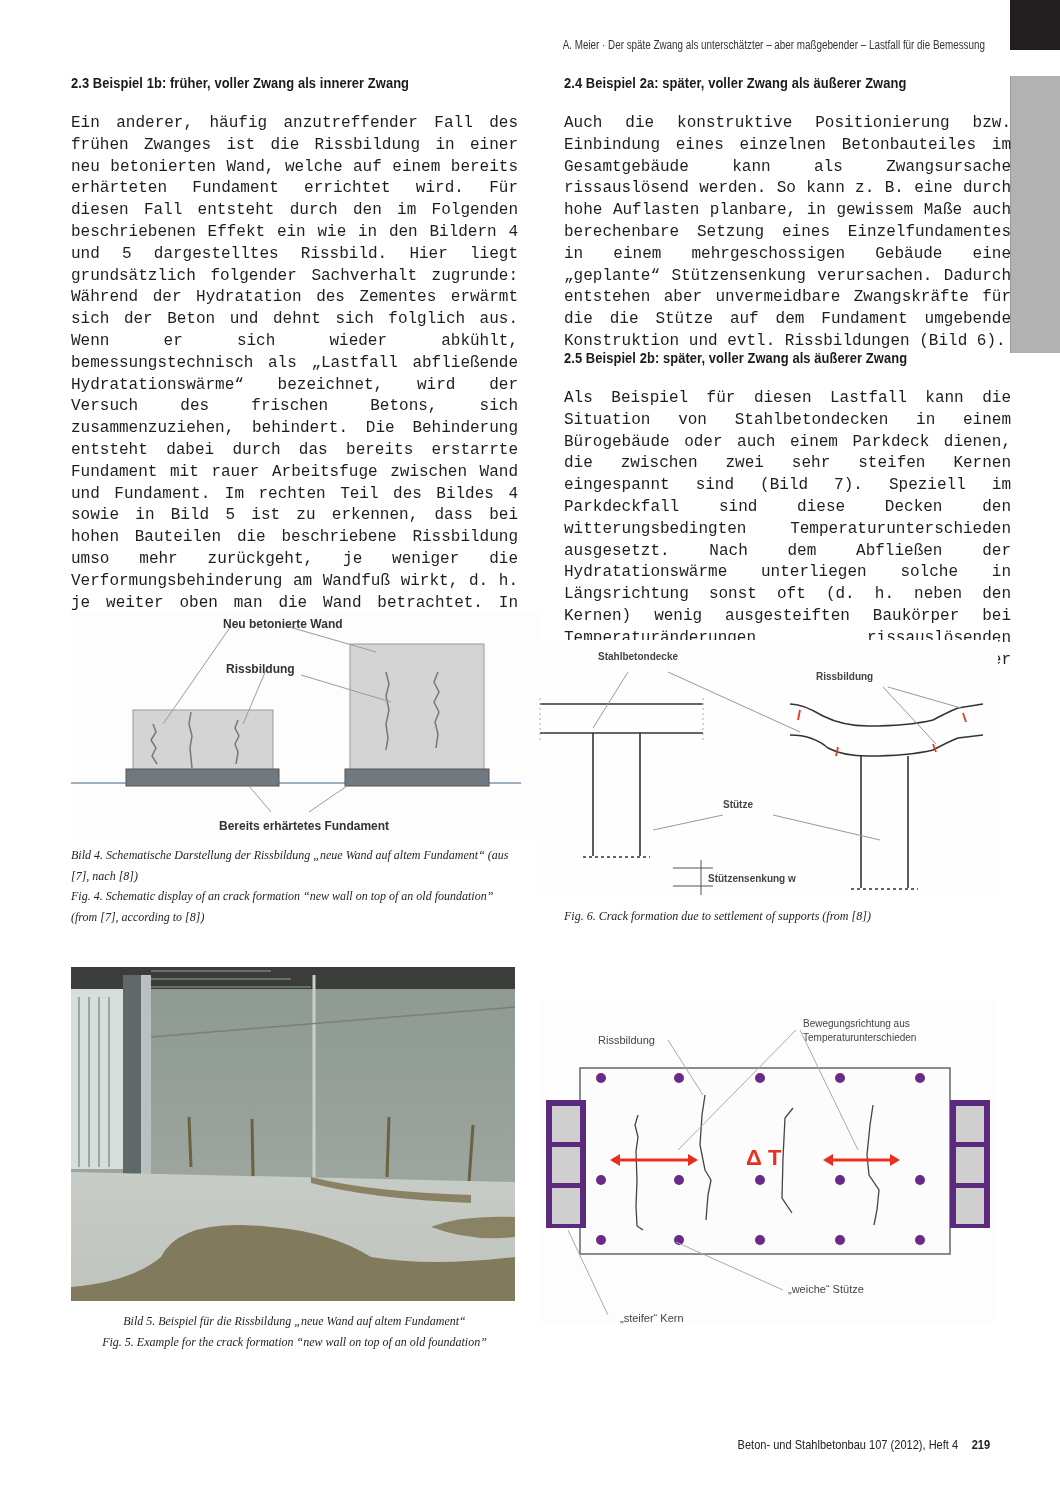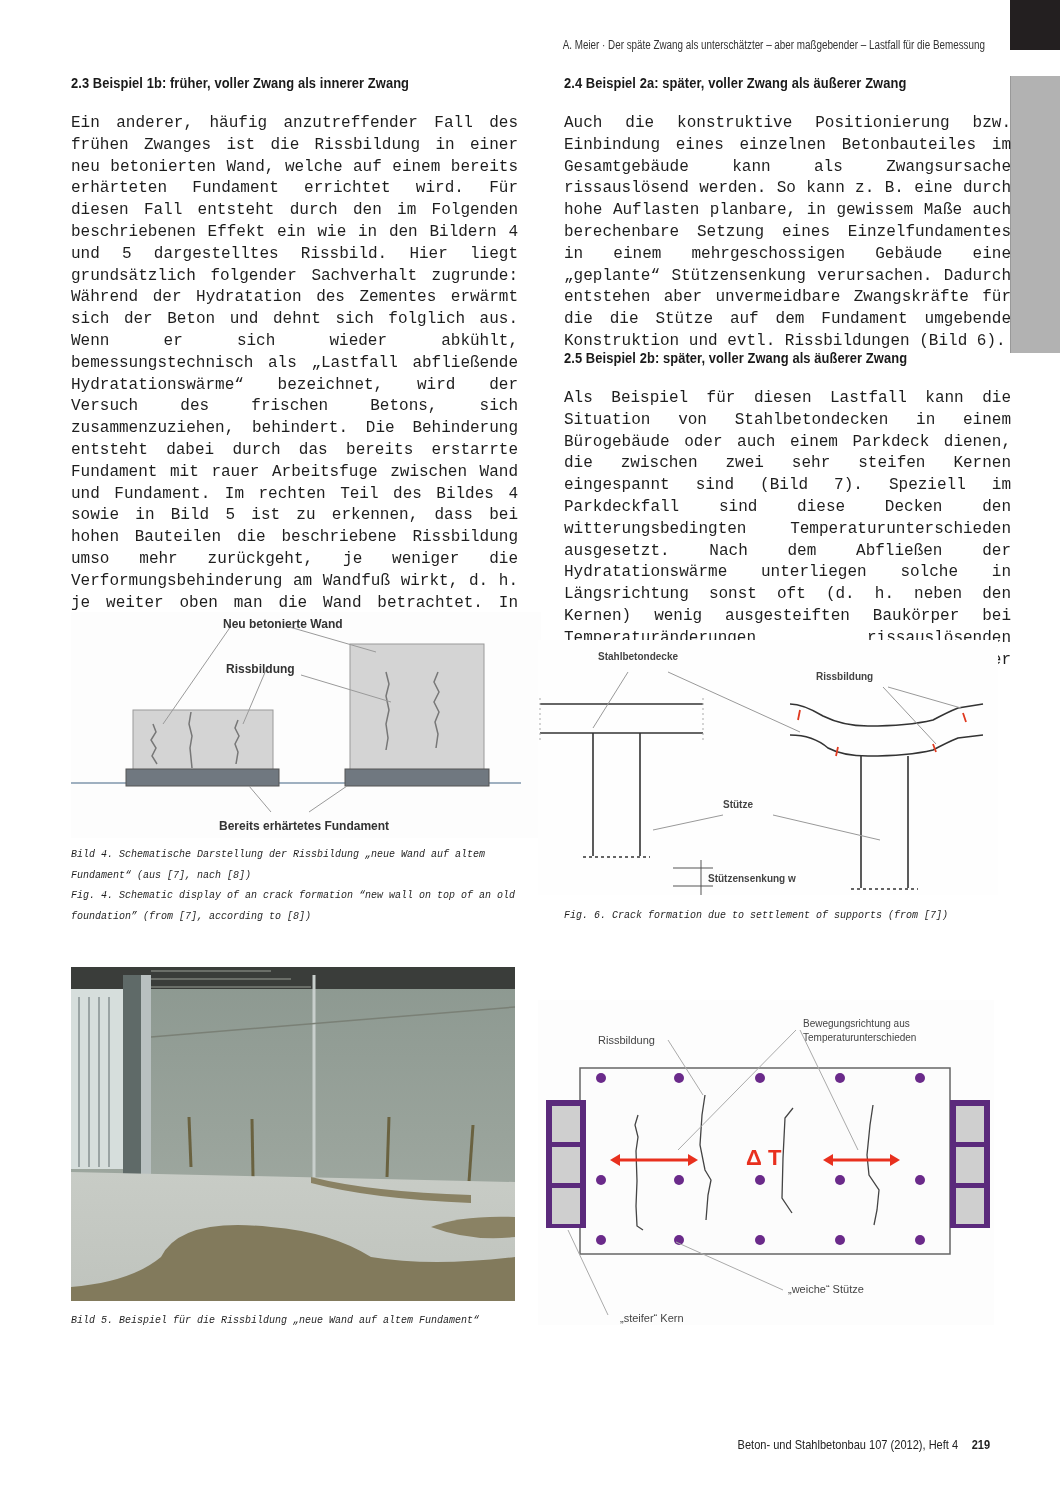--- a/index.html
+++ b/index.html
@@ -5,21 +5,21 @@
   html, body { margin: 0; padding: 0; background: #ffffff; }
   body { width: 1060px; height: 1500px; position: relative; overflow: hidden; color: #1e1e1e; }
   .running-head { position: absolute; top: 38px; right: 75px; font-family: "Liberation Sans", sans-serif; font-size: 12px; color: #333; transform: scaleX(0.82); transform-origin: right center; white-space: nowrap; }
   .tab-black { position: absolute; left: 1010px; top: 0; width: 50px; height: 50px; background: #231f20; }
   .tab-gray { position: absolute; left: 1010px; top: 76px; width: 50px; height: 277px; background: #b2b2b2; border-left: 1px solid #999; }
   .col { position: absolute; width: 447px; }
   .col-left { left: 71px; }
   .col-right { left: 564px; }
   h2 { font-family: "Liberation Sans", sans-serif; font-weight: bold; font-size: 15px; margin: 0; color: #1a1a1a; transform: scaleX(0.86); transform-origin: left center; white-space: nowrap; letter-spacing: 0.1px; }
   p.body { font-family: Liberation Mono, monospace; font-size: 16px; line-height: 21.8px; text-align: justify; margin: 0; hyphens: manual; }
-  .caption { font-family: Liberation Mono, monospace; font-style: italic; font-size: 10px; line-height: 20.5px; margin: 0; color: #1e1e1e; }
+  .caption { font-family: Liberation Serif, serif; font-style: italic; font-size: 12px; line-height: 20.5px; margin: 0; color: #1e1e1e; }
   .footer { position: absolute; top: 1437px; right: 70px; font-family: "Liberation Sans", sans-serif; font-size: 13px; color: #222; white-space: nowrap; transform: scaleX(0.85); transform-origin: right center; }
   .footer .page { font-weight: bold; margin-left: 16px; }
   .fig { position: absolute; }
   svg text { font-family: "Liberation Sans", sans-serif; }
 </style>
 </head>
 <body>
 
 <div class="running-head">A. Meier · Der späte Zwang als unterschätzter – aber maßgebender – Lastfall für die Bemessung</div>
 <div class="tab-black"></div>
@@ -107,22 +107,23 @@
       <line x1="181" y1="152" x2="182" y2="210"></line>
       <line x1="318" y1="150" x2="316" y2="210"></line>
       <line x1="402" y1="158" x2="398" y2="215"></line>
     </g>
     <path d="M0 205 L444 215 L444 334 L0 334 Z" fill="url(#floorg)"></path>
     <path d="M90 290 Q110 250 200 260 Q260 265 300 290 Q360 300 444 290 L444 334 L0 334 L0 320 Q60 315 90 290 Z" fill="#827a5c"></path>
     <path d="M360 260 Q390 248 444 250 L444 270 Q400 275 360 260 Z" fill="#8a8264"></path>
     <path d="M240 210 Q300 225 400 228 L400 236 Q300 232 240 216 Z" fill="#8a8264"></path>
   </svg>
 </div>
-<div class="col col-left" style="top:1311px;">
+<div class="col col-left" style="top:1311px;text-align:center;">
   <p class="caption">Bild 5.  Beispiel für die Rissbildung „neue Wand auf altem Fundament“</p>
+  <p class="caption">Fig. 5.  Example for the crack formation “new wall on top of an old foundation”</p>
 </div>
 
 <div class="fig" style="left:538px; top:640px; width:460px; height:255px;font-weight:bold;">
   <svg width="460" height="255" viewBox="0 0 460 255">
     <rect x="0" y="0" width="460" height="255" fill="#fefefe"></rect>
     <g stroke="#333" stroke-width="1.6" fill="none">
       <line x1="2" y1="64" x2="165" y2="64"></line>
       <line x1="2" y1="93" x2="165" y2="93"></line>
       <line x1="55" y1="93" x2="55" y2="216"></line>
       <line x1="102" y1="93" x2="102" y2="216"></line>
@@ -158,21 +159,21 @@
       <line x1="135" y1="246" x2="175" y2="246"></line>
       <line x1="163" y1="220" x2="163" y2="255"></line>
     </g>
     <text x="60" y="20" font-size="10" fill="#444">Stahlbetondecke</text>
     <text x="278" y="40" font-size="10" fill="#444">Rissbildung</text>
     <text x="185" y="168" font-size="10" fill="#444">Stütze</text>
     <text x="170" y="242" font-size="10" fill="#444">Stützensenkung w</text>
   </svg>
 </div>
 <div class="col col-right" style="top:906px;">
-  <p class="caption">Fig. 6.  Crack formation due to settlement of supports (from [7])</p>
+  <p class="caption">Fig. 6.  Crack formation due to settlement of supports (from [8])</p>
 </div>
 
 <div class="fig" style="left:538px; top:1000px; width:456px; height:325px;">
   <svg width="456" height="325" viewBox="0 0 456 325" id="bild7-svg">
     <rect x="0" y="0" width="456" height="325" fill="#fdfdfd"></rect>
     <rect x="42" y="68" width="370" height="186" fill="#fcfcfc" stroke="#666" stroke-width="1.5"></rect>
     <g id="cores">
         <g>
           <rect x="8" y="100" width="40" height="128" fill="#5b2a7c"></rect>
           <rect x="14" y="106" width="28" height="36" fill="#cfcfcf"></rect>

